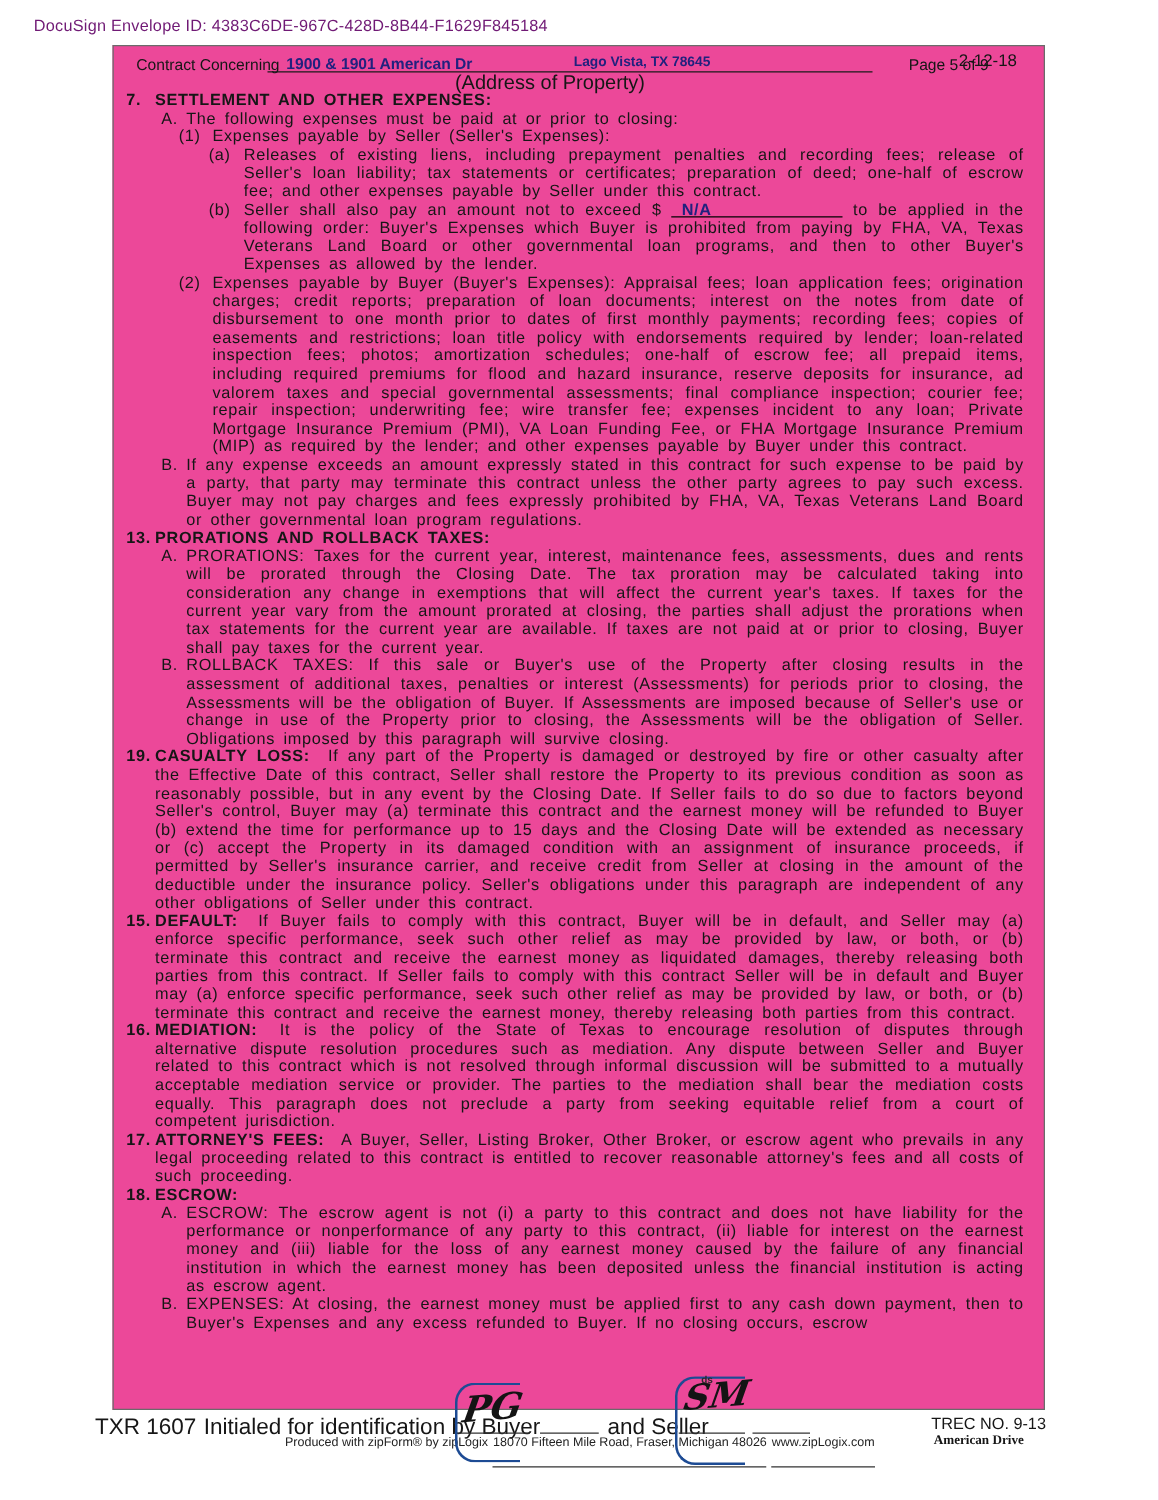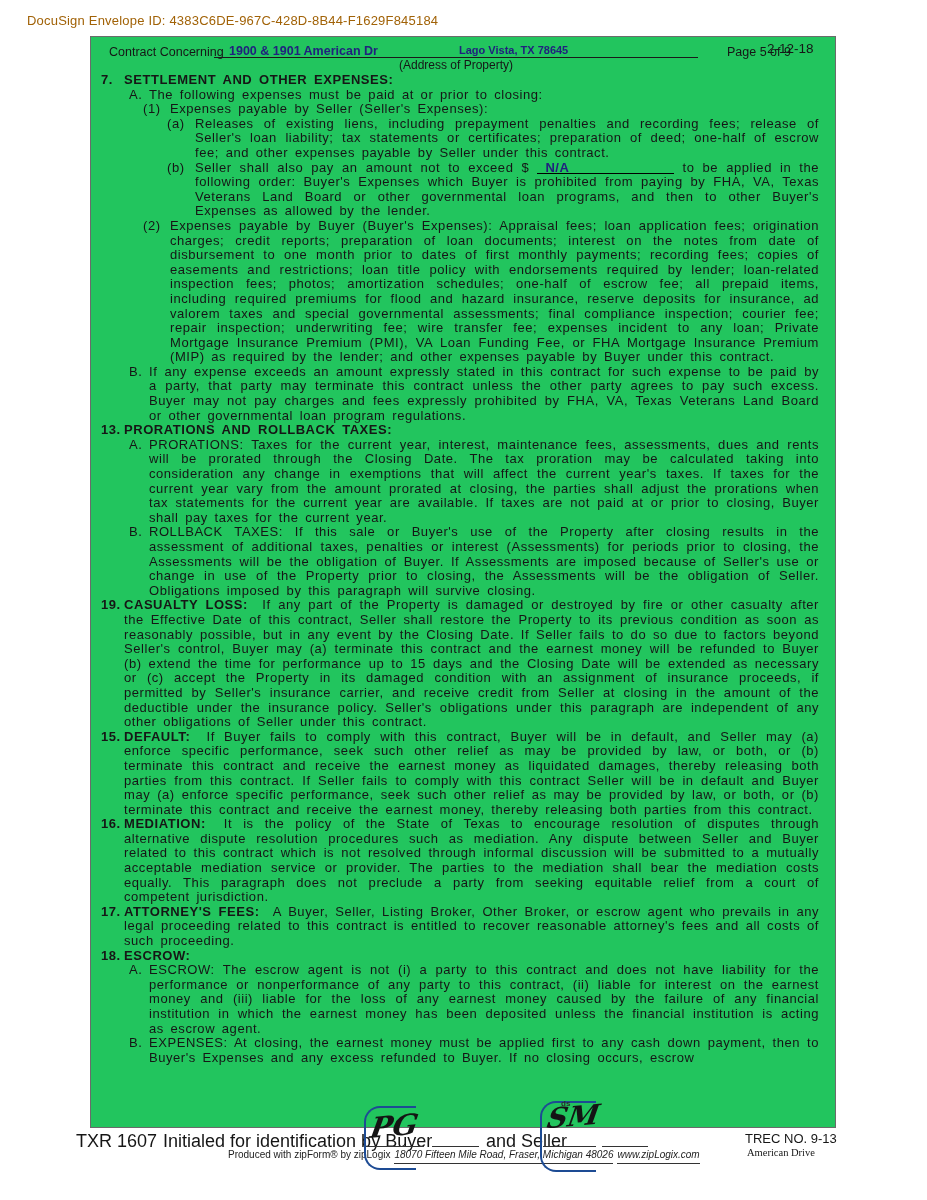--- a/index.html
+++ b/index.html
@@ -1,31 +1,31 @@
 <!DOCTYPE html>
 <html><head>
 <meta charset="utf-8">
 <style>
   html,body{margin:0;padding:0;}
   body{
     width:927px;height:1200px;position:relative;background:#ffffff;
     font-family:"Liberation Sans", sans-serif;color:#161616;overflow:hidden;
   }
-  .ds-env{position:absolute;left:27px;top:13px;font-size:13px;color:#a16207;letter-spacing:0.2px;}
+  .ds-env{position:absolute;left:27px;top:13px;font-size:13px;color:#701a75;letter-spacing:0.2px;}
   .page{
     position:absolute;left:90px;top:36px;width:746px;height:1092px;
-    border:1px solid #6b6b6b;box-sizing:border-box;background:#22c55e;
+    border:1px solid #6b6b6b;box-sizing:border-box;background:#ec4899;
   }
   
   .ph{position:absolute;left:0;top:0;right:0;height:36px;}
   .ph-label{position:absolute;left:18px;top:8px;font-size:12.5px;}
   .ph-line{position:absolute;left:123px;top:6px;width:484px;height:14px;border-bottom:1.6px solid #1a1a1a;}
   .ph-addr1{position:absolute;left:138px;top:7px;font-size:12.5px;font-weight:bold;color:#21217e;}
   .ph-addr2{position:absolute;left:368px;top:7px;font-size:11px;font-weight:bold;color:#21217e;}
-  .ph-caption{position:absolute;left:270px;top:21px;width:190px;text-align:center;font-size:12px;}
+  .ph-caption{position:absolute;left:254px;top:21px;width:190px;text-align:center;font-size:16px;}
   .ph-page{position:absolute;left:612px;top:8px;font-size:12.5px;margin-left:24px;}
   .ph-date{position:absolute;left:676px;top:4px;font-size:13.5px;}
   
   .pbody{position:absolute;left:0;top:36px;right:0;}
   .para{
     position:relative;text-align:justify;font-size:13px;line-height:14.6px;
     letter-spacing:0.55px;word-spacing:2.6px;padding-right:16px;
   }
   .para .marker{position:absolute;top:0;}
   .l1{padding-left:33px;} .l1>.marker{left:10px;font-weight:bold;}
@@ -39,22 +39,22 @@
   .ft{position:absolute;font-size:18px;white-space:nowrap;}
   .f-txr{left:76px;top:1131px;}
   .f-init{left:163px;top:1131px;}
   .f-u1{left:364px;top:1131px;width:60px;height:15px;border-bottom:1.3px solid #333;}
   .f-u2{left:432px;top:1131px;width:47px;height:15px;border-bottom:1.3px solid #333;}
   .f-and{left:486px;top:1131px;}
   .f-u3{left:543px;top:1131px;width:53px;height:15px;border-bottom:1.3px solid #333;}
   .f-u4{left:602px;top:1131px;width:46px;height:15px;border-bottom:1.3px solid #333;}
   .f-trec{left:745px;top:1131px;font-size:13px;}
   .f-zip{left:228px;top:1149px;font-size:10px;color:#222;}
-  .f-zip .u{border-bottom:1px solid #333;padding-bottom:3px;margin-left:4px;font-style:italic;}
-  .f-amdr{left:747px;top:1147px;font-size:10.5px;font-weight:normal;font-family:"Liberation Serif", serif;}
+  .f-zip .u{border-bottom:1px solid #333;padding-bottom:13px;margin-left:4px;}
+  .f-amdr{left:747px;top:1147px;font-size:10.5px;font-weight:bold;font-family:"Liberation Serif", serif;}
   
   .sig-box{
     position:absolute;border:2.4px solid #1d4b94;border-right:none;
     border-radius:16px 0 0 16px;z-index:5;background:transparent;
   }
   .sb1{left:364px;top:1106px;width:50px;height:60px;}
   .sb2{left:540px;top:1101px;width:54px;height:67px;}
   .initials{
     position:absolute;z-index:6;color:#141414;
     font-family:"DejaVu Serif", serif;font-style:italic;font-weight:bold;

